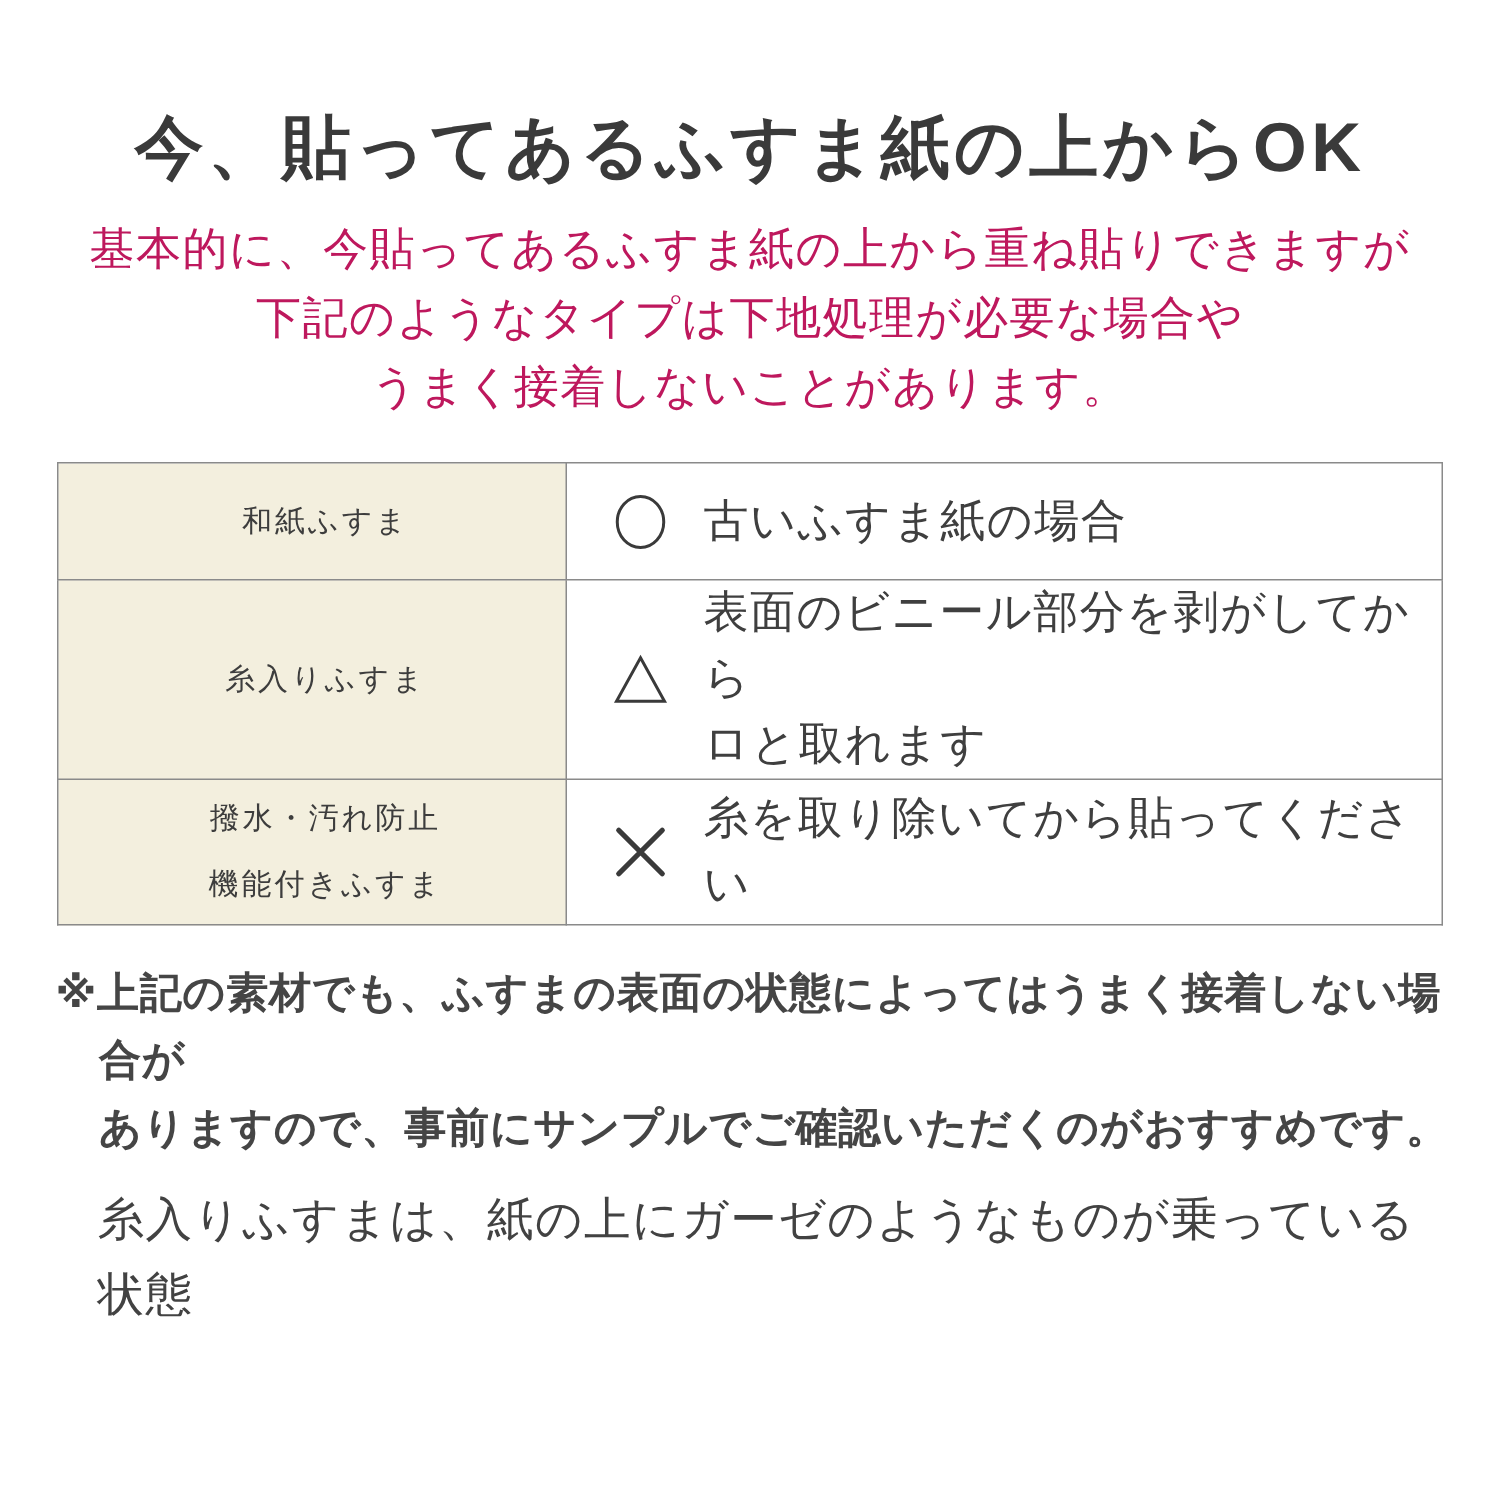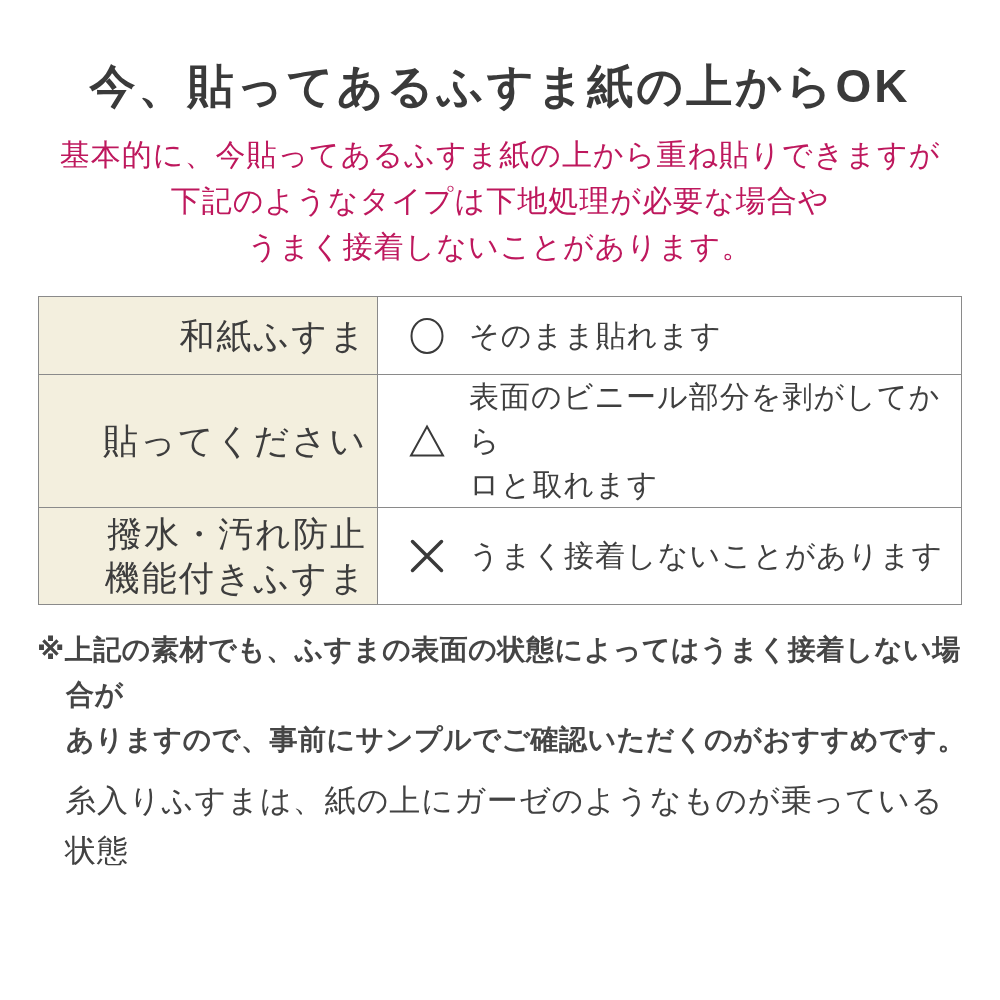--- a/index.html
+++ b/index.html
@@ -6,21 +6,21 @@
     margin: 0;
     padding: 0;
     background: #ffffff;
     font-family: "Liberation Sans", "DejaVu Sans", sans-serif;
     color: #3d3d3d;
   }
   .page {
     position: relative;
     width: 1000px;
     height: 868px;
-    margin: 4px auto;
+    margin: 16px auto;
     background: #ffffff;
     overflow: hidden;
   }
   .title {
     margin: 52px 20px 0 20px;
     font-size: 46px;
     line-height: 60px;
     font-weight: bold;
     text-align: center;
     letter-spacing: 3px;
@@ -43,24 +43,24 @@
     table-layout: fixed;
   }
   table.compat th, table.compat td {
     border: 1px solid #8a8a8a;
     vertical-align: middle;
   }
   table.compat th {
     width: 300px;
     background: #f3efde;
     font-weight: normal;
-    font-size: 35px;
+    font-size: 20px;
     line-height: 44px;
     letter-spacing: 2px;
-    text-align: right;
+    text-align: center;
     padding: 0 10px 0 28px;
     white-space: pre-line;
     color: #3d3d3d;
   }
   table.compat tr:nth-child(1) th, table.compat tr:nth-child(1) td { height: 77px; }
   table.compat tr:nth-child(2) th, table.compat tr:nth-child(2) td { height: 75px; }
   table.compat tr:nth-child(3) th, table.compat tr:nth-child(3) td { height: 96px; }
   table.compat tr:nth-child(4) th, table.compat tr:nth-child(4) td { height: 96px; }
   table.compat td { padding: 0 10px 0 0; }
   .cellflex {
@@ -127,26 +127,26 @@
     <tbody>
       <tr>
         <th>和紙ふすま</th>
         <td>
           <div class="cellflex">
             <span class="sym">
                 <svg viewBox="0 0 40 40">
                   <ellipse cx="20" cy="20" rx="15.5" ry="17" fill="none" stroke="currentColor" stroke-width="2"></ellipse>
                 </svg>
               </span>
-            <span class="remark">そのまま貼れます</span>
+            <span class="remark">古いふすま紙の場合</span>
           </div>
         </td>
       </tr>
       <tr>
-        <th>貼ってください</th>
+        <th>糸入りふすま</th>
         <td>
           <div class="cellflex">
             <span class="sym">
                 <svg viewBox="0 0 40 40">
                   <path d="M20 5.5 L36 34.5 L4 34.5 Z" fill="none" stroke="currentColor" stroke-width="2" stroke-linejoin="miter"></path>
                 </svg>
               </span>
             <span class="remark">表面のビニール部分を剥がしてから
 ロと取れます</span>
           </div>
@@ -155,21 +155,21 @@
       <tr>
         <th>撥水・汚れ防止
 機能付きふすま</th>
         <td>
           <div class="cellflex">
             <span class="sym">
                 <svg viewBox="0 0 40 40">
                   <path d="M5.5 5.5 L34.5 34.5 M34.5 5.5 L5.5 34.5" fill="none" stroke="currentColor" stroke-width="3.5" stroke-linecap="round"></path>
                 </svg>
               </span>
-            <span class="remark">うまく接着しないことがあります</span>
+            <span class="remark">糸を取り除いてから貼ってください</span>
           </div>
         </td>
       </tr>
     </tbody>
   </table>
 
   <p class="note">※上記の素材でも、ふすまの表面の状態によってはうまく接着しない場合が
 ありますので、事前にサンプルでご確認いただくのがおすすめです。</p>
 
 

